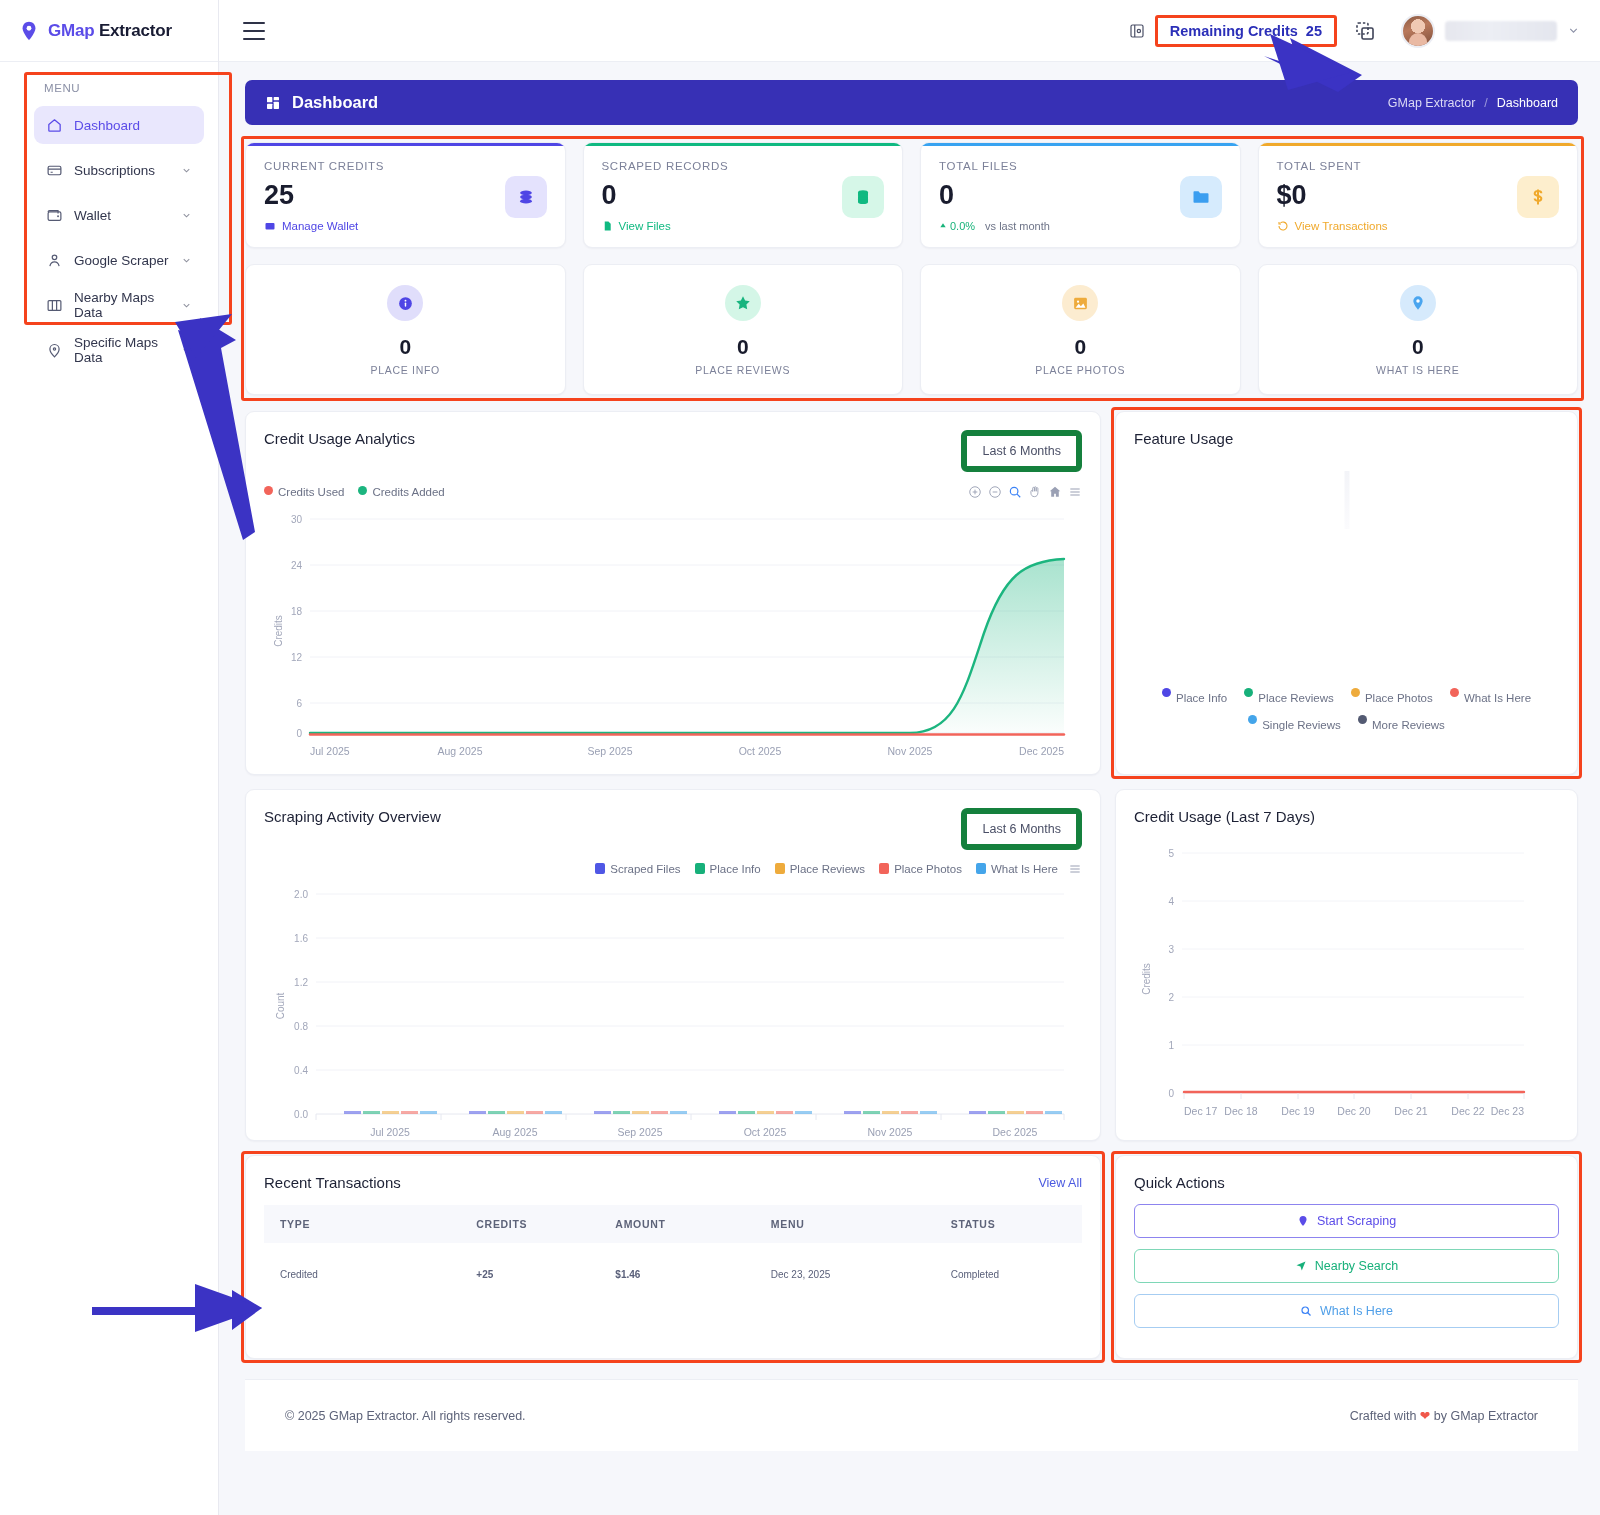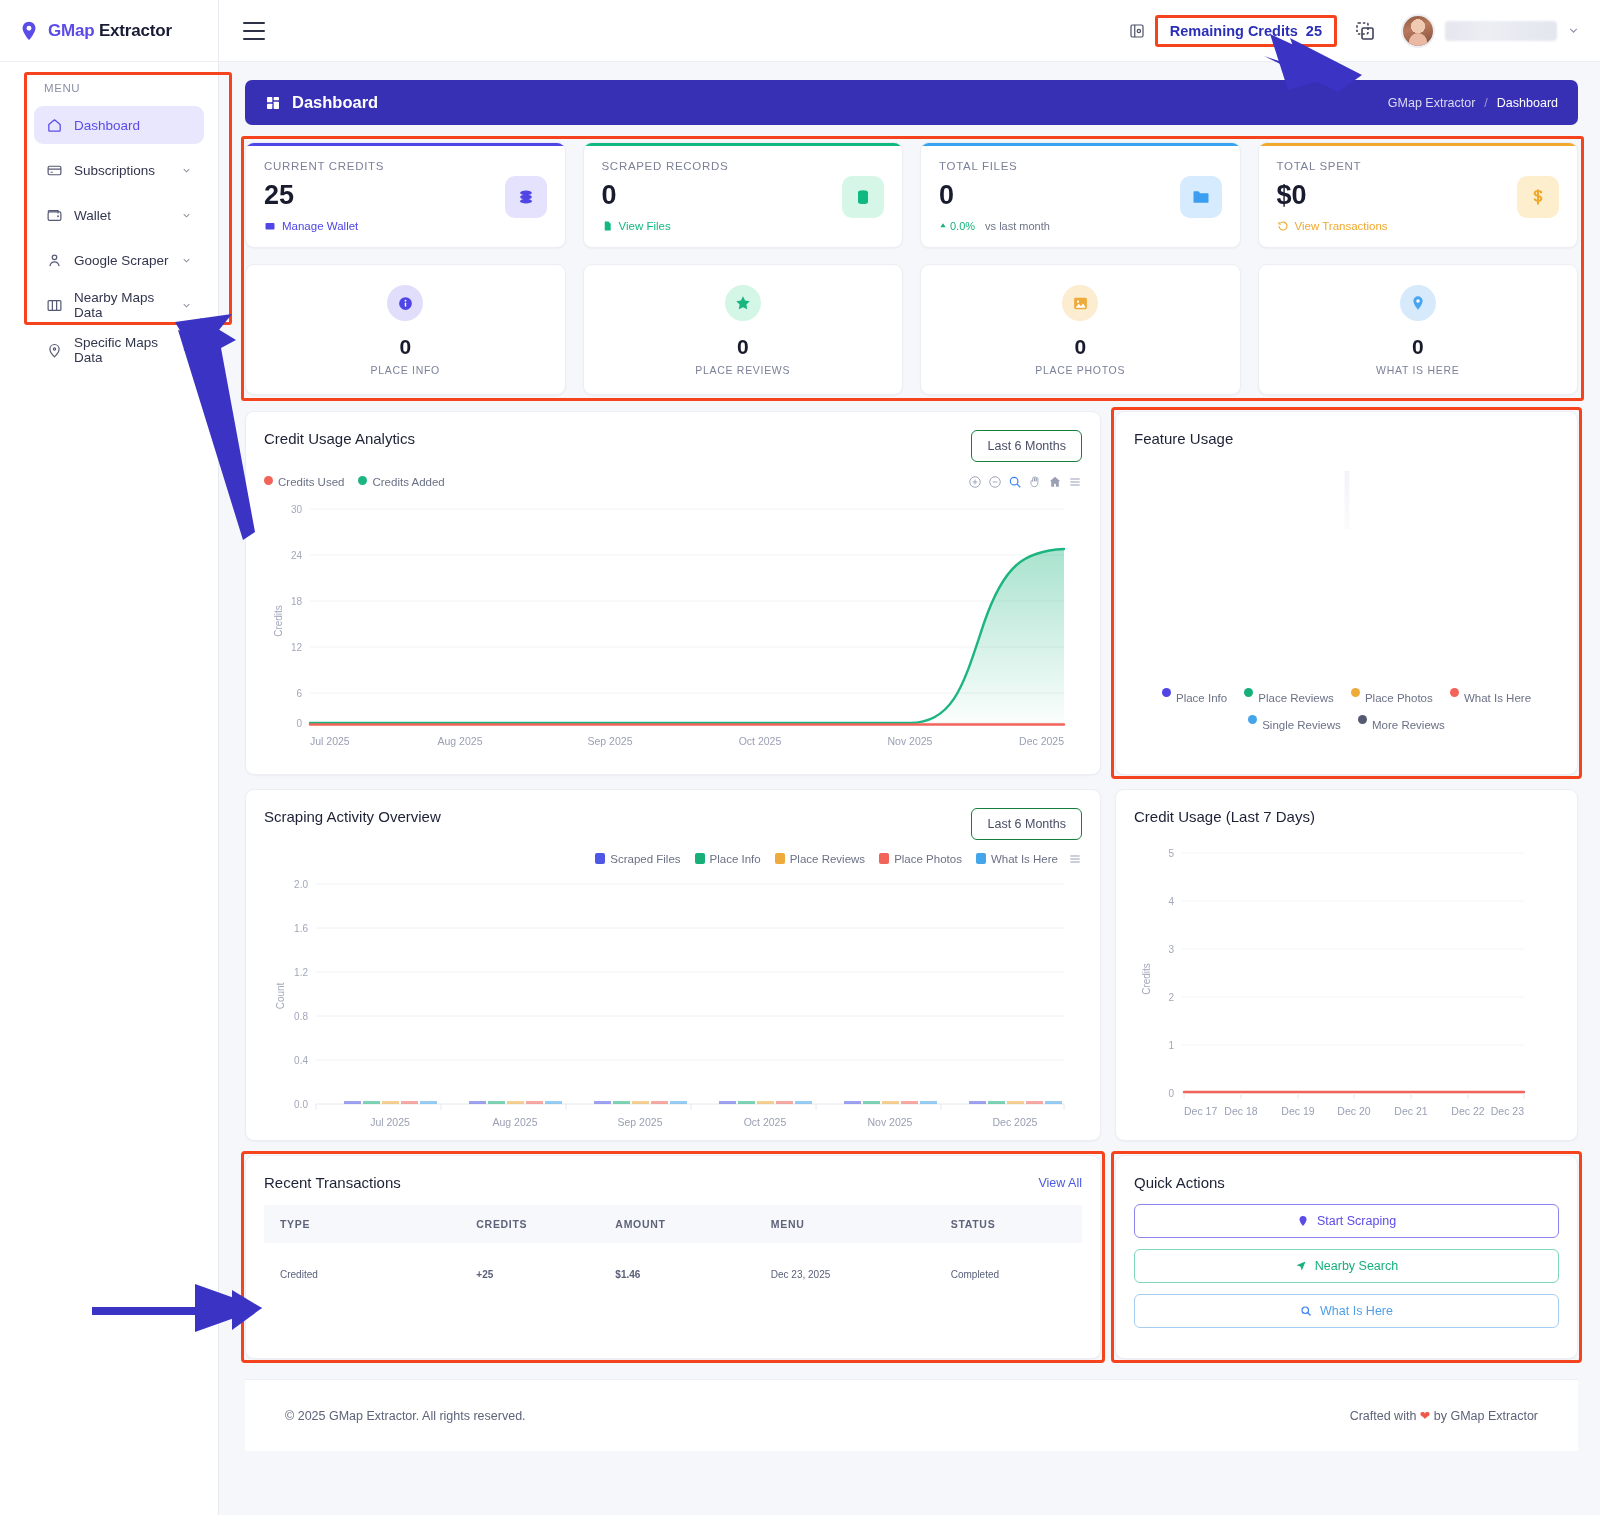--- a/index.html
+++ b/index.html
@@ -148,21 +148,21 @@
     padding: 18px 18px 10px 18px; position: relative;
     box-shadow: 0 1px 2px rgba(18,22,46,.04);
   }
   .panel-hl {
     position: absolute; left: -5px; top: -5px; right: -5px; bottom: -5px;
     border: 3px solid #f5431d; border-radius: 4px; pointer-events: none; z-index: 3;
   }
   .panel-head { display: flex; align-items: flex-start; justify-content: space-between; }
   .panel-title { font-size: 15px; font-weight: 500; color: #1d2135; }
   .range-btn {
-    border: 1px solid #15803d; background: #fff; border-radius: 6px;
+    border: 6px solid #15803d; background: #fff; border-radius: 6px;
     font-size: 12.5px; color: #4a4f66; padding: 8px 15px; cursor: pointer;
     font-family: inherit;
   }
   .chart-legend { display: flex; gap: 14px; align-items: center; font-size: 11.5px; color: #6b7186; }
   .lg { display: flex; gap: 5px; }
   .dot { width: 9px; height: 9px; border-radius: 50%; display: inline-block; }
   .sq { width: 10px; height: 11px; border-radius: 2px; display: inline-block; }
   .chart-tools { display: flex; gap: 6px; align-items: center; color: #9aa0b4; }
   .chart-tools svg { width: 14px; height: 14px; cursor: pointer; }
   .tick { font-size: 10px; fill: #a2a7ba; }

